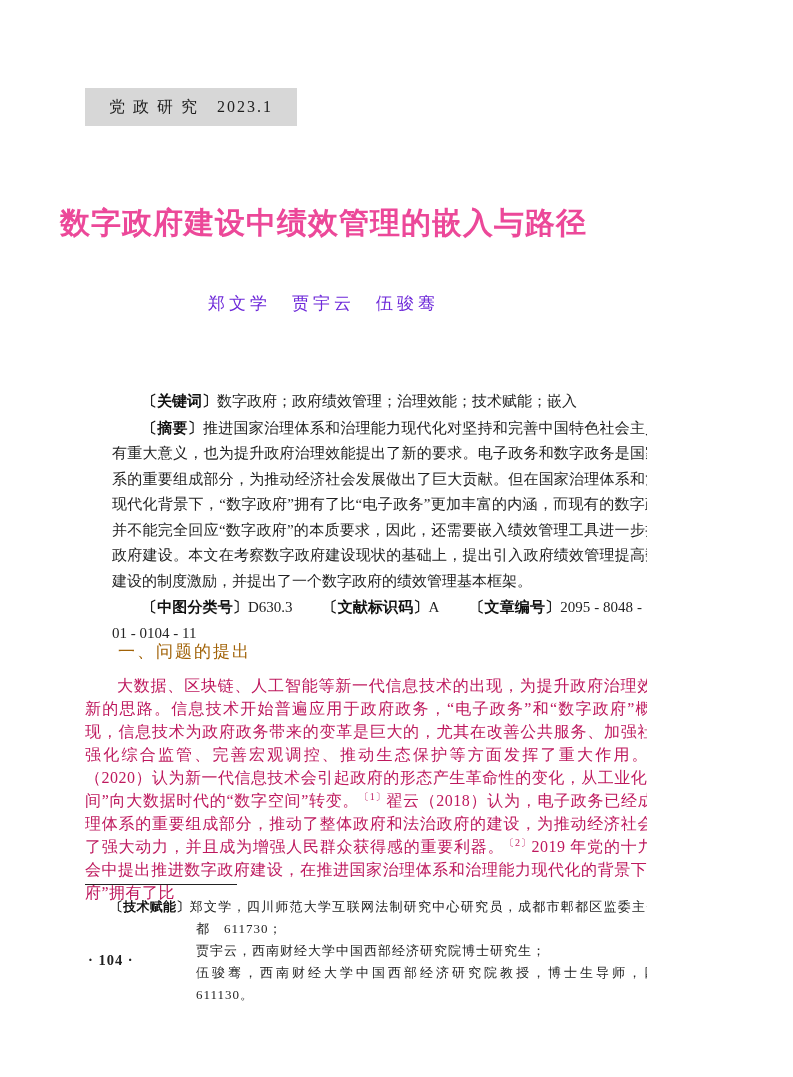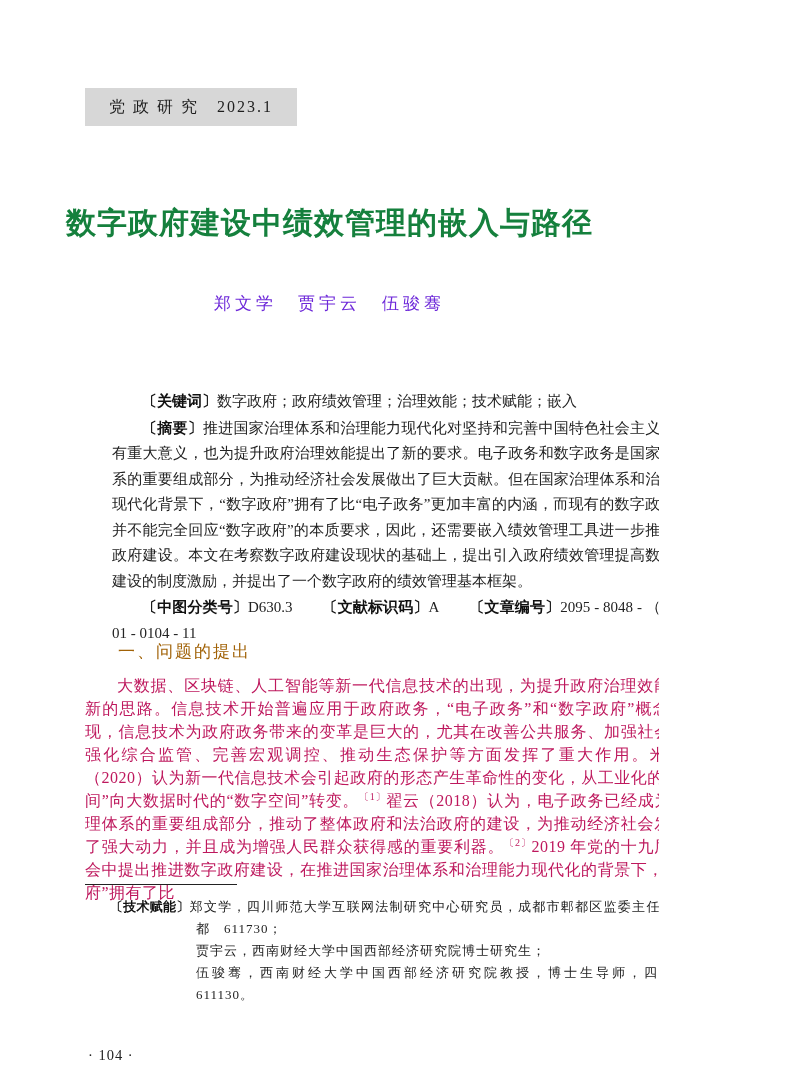--- a/index.html
+++ b/index.html
@@ -1,30 +1,29 @@
 <!DOCTYPE html>
 <html><head>
 <meta charset="utf-8">
 <style>
   html,body { margin:0; padding:0; background:#ffffff; }
   .page {
     position:relative; width:647px; height:1077px; background:#ffffff;
     font-family:"Liberation Serif","DejaVu Serif",serif; color:#1d1d1d;
     overflow:hidden;
-    padding-left:12px;
   }
   .journal-box {
     position:absolute; left:85px; top:88px; width:212px; height:38px;
     background:#d7d7d7; display:flex; align-items:center; justify-content:center;
     font-size:16px; letter-spacing:2px; color:#1d1d1d;
   }
   .article-title {
     position:absolute; top:203px; left:0; width:100%; text-align:center;
     font-family:"Liberation Sans","DejaVu Sans",sans-serif; font-weight:bold;
-    font-size:30px; letter-spacing:1px; color:#15803d;
+    font-size:30px; letter-spacing:1px; color:#ec4899;
   }
   .authors {
     position:absolute; top:292px; left:0; width:100%; text-align:center;
     font-size:17px; letter-spacing:4px; color:#6d28d9;
   }
   .meta-block {
     position:absolute; left:112px; top:388px; width:594px;
     font-size:15px; line-height:25.5px; text-align:justify; color:#222;
   }
   .meta-block p { margin:0; text-indent:2em; }
@@ -51,22 +50,22 @@
   .footnotes {
     position:absolute; left:110px; top:896px; width:612px;
     font-size:13px; line-height:22px; letter-spacing:1px;
     text-align:justify; color:#222;
   }
   .fn-row { margin:0; }
   .fn-hang { padding-left:86px; text-indent:-86px; }
   .fn-indent { padding-left:86px; }
   .footnotes .b-label { letter-spacing:0; }
   .page-number {
-    position:absolute; left:88px; top:1047px; font-size:14.5px;
-    letter-spacing:1px; color:#222;
+    position:absolute; left:88px; top:952px; font-size:14.5px;
+    letter-spacing:1px; color:#222;font-weight:bold;
   }
 </style>
 </head>
 <body>
 
 <div class="page">
 
   <div class="journal-box">
     <span>党 政 研 究　2023.1</span>
   </div>

